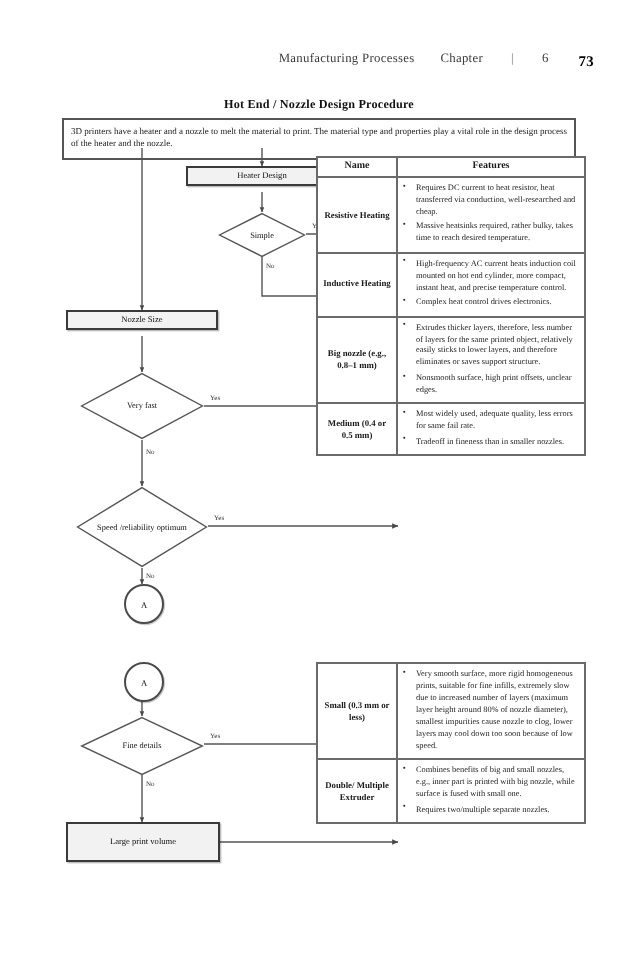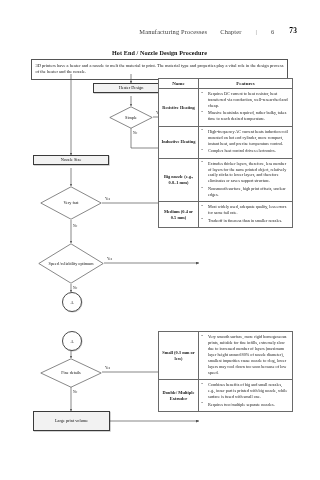--- a/index.html
+++ b/index.html
@@ -26,21 +26,21 @@
   
   .header {
     position: absolute;
     right: 22px;
     top: 26px;
     font-size: 6.4px;
     letter-spacing: 0.15px;
     color: #3b3b3b;
     white-space: nowrap;
     display: flex;
-    align-items: flex-end;
+    align-items: flex-start;
     gap: 13px;
   }
   .header .hd-main { font-size: 6.4px; }
   .header .hd-chapter { font-size: 6.4px; }
   .header .hd-rule { color: #777; padding: 0 1px; }
   .header .hd-num { font-size: 6.4px; }
   .header .hd-page {
     font-size: 7.4px;
     font-weight: bold;
     color: #000;

